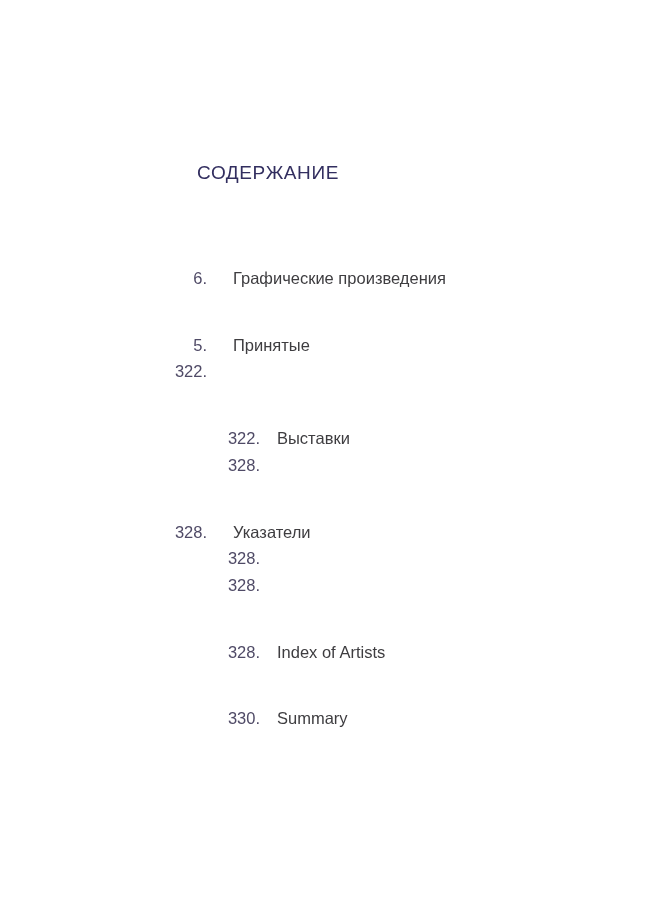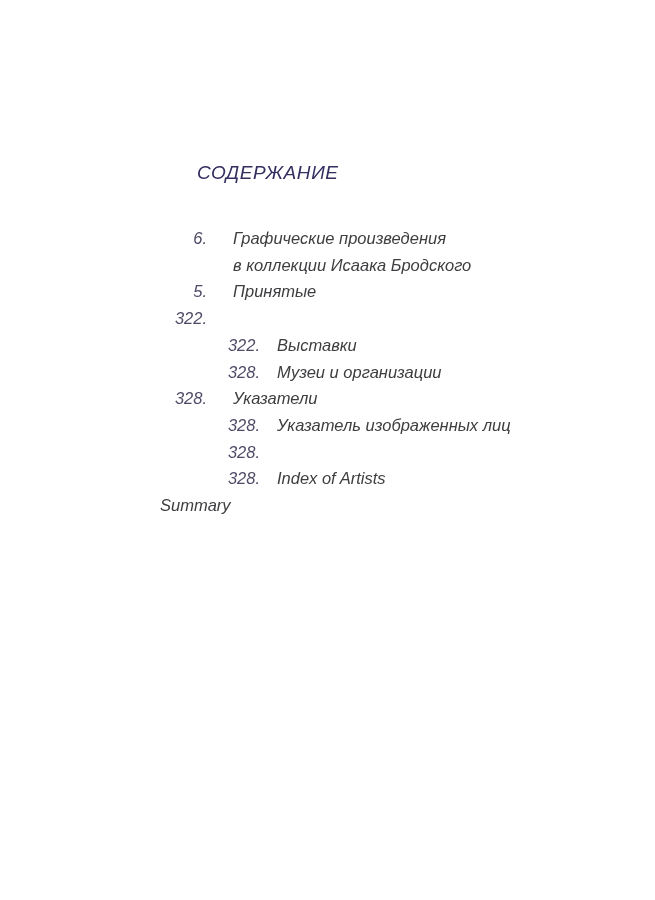--- a/index.html
+++ b/index.html
@@ -12,21 +12,20 @@
     background: var(--bg-color, #ffffff);
     font-family: "Liberation Sans", "DejaVu Sans", sans-serif;
     -webkit-font-smoothing: antialiased;
   }
   .page {
     position: relative;
     width: 655px;
     height: 900px;
     overflow: hidden;
     background: var(--bg-color, #ffffff);
-    font-style: italic;
   }
   .title {
     position: absolute;
     left: 197px;
     top: 161px;
     margin: 0;
     font-size: 19px;
     font-weight: 400;
     letter-spacing: 0.6px;
     line-height: 24px;
@@ -45,64 +44,59 @@
     color: var(--text-color, #3e3d40);
     white-space: nowrap;
   }
   .row .num {
     color: var(--num-color, #4f4a66);
     text-align: right;
     flex: none;
   }
   .row.lvl1 .num { width: 47px; margin-right: 26px; }
   .row.lvl2 .num { width: 100px; margin-right: 17px; }
-  .row .label { flex: none; }
+  .row .label { flex: none; margin-top: 40px; }
 </style>
 </head>
 <body>
 
 <div class="page">
   <h1 class="title">СОДЕРЖАНИЕ</h1>
 
   <div class="toc" id="toc">
       <div class="row lvl1">
     <span class="num">6.</span>
     <span class="label">Графические произведения</span>
-  </div>
-      <div class="row lvl1">
-    <span class="num"></span>
-    <span class="label">в коллекции Исаака Бродского</span>
   </div>
       <div class="row lvl1">
     <span class="num">5.</span>
     <span class="label">Принятые</span>
   </div>
       <div class="row lvl1">
     <span class="num">322.</span>
   </div>
       <div class="row lvl2">
     <span class="num">322.</span>
     <span class="label">Выставки</span>
   </div>
       <div class="row lvl2">
     <span class="num">328.</span>
-    <span class="label">Музеи и организации</span>
   </div>
       <div class="row lvl1">
     <span class="num">328.</span>
     <span class="label">Указатели</span>
   </div>
       <div class="row lvl2">
     <span class="num">328.</span>
-    <span class="label">Указатель изображенных лиц</span>
   </div>
       <div class="row lvl2">
     <span class="num">328.</span>
   </div>
       <div class="row lvl2">
     <span class="num">328.</span>
     <span class="label">Index of Artists</span>
   </div>
       <div class="row lvl2">
+    <span class="num">330.</span>
     <span class="label">Summary</span>
   </div>
     </div>
 </div>
 
 </body></html>

